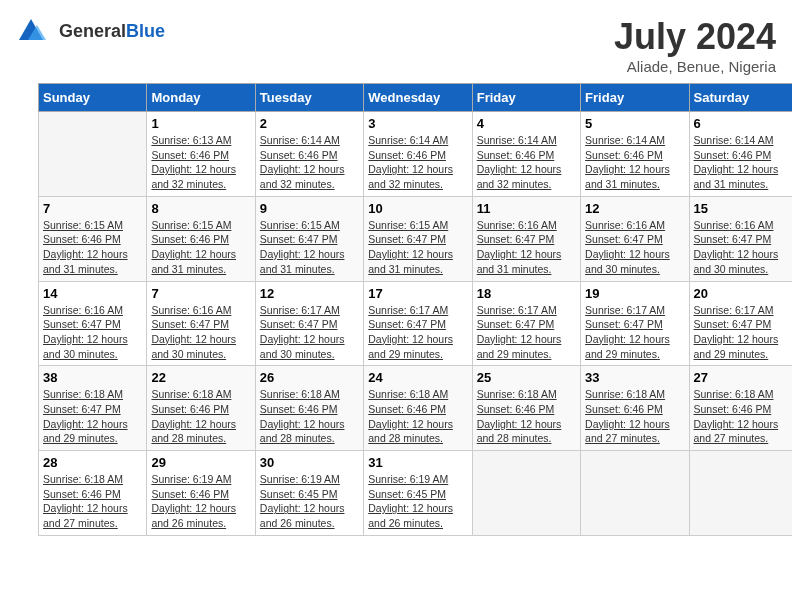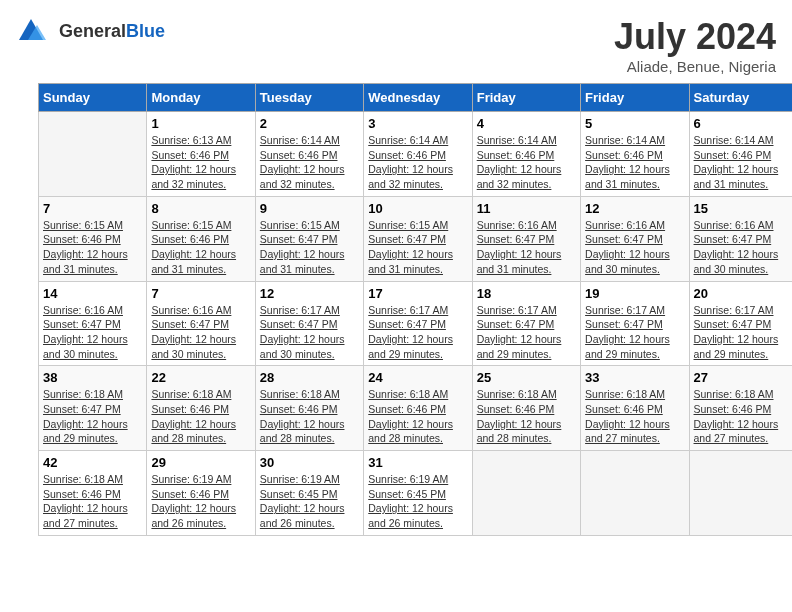--- a/index.html
+++ b/index.html
@@ -202,21 +202,21 @@
       <tr>
         <td>
           <span class="day-number">38</span>
           <div class="day-info">Sunrise: 6:18 AM<br>Sunset: 6:47 PM<br>Daylight: 12 hours and 29 minutes.</div>
         </td>
         <td>
           <span class="day-number">22</span>
           <div class="day-info">Sunrise: 6:18 AM<br>Sunset: 6:46 PM<br>Daylight: 12 hours and 28 minutes.</div>
         </td>
         <td>
-          <span class="day-number">28</span>
+          <span class="day-number">26</span>
           <div class="day-info">Sunrise: 6:18 AM<br>Sunset: 6:46 PM<br>Daylight: 12 hours and 28 minutes.</div>
         </td>
         <td>
           <span class="day-number">24</span>
           <div class="day-info">Sunrise: 6:18 AM<br>Sunset: 6:46 PM<br>Daylight: 12 hours and 28 minutes.</div>
         </td>
         <td>
           <span class="day-number">25</span>
           <div class="day-info">Sunrise: 6:18 AM<br>Sunset: 6:46 PM<br>Daylight: 12 hours and 28 minutes.</div>
         </td>
@@ -224,21 +224,21 @@
           <span class="day-number">33</span>
           <div class="day-info">Sunrise: 6:18 AM<br>Sunset: 6:46 PM<br>Daylight: 12 hours and 27 minutes.</div>
         </td>
         <td>
           <span class="day-number">27</span>
           <div class="day-info">Sunrise: 6:18 AM<br>Sunset: 6:46 PM<br>Daylight: 12 hours and 27 minutes.</div>
         </td>
       </tr>
       <tr>
         <td>
-          <span class="day-number">42</span>
+          <span class="day-number">28</span>
           <div class="day-info">Sunrise: 6:18 AM<br>Sunset: 6:46 PM<br>Daylight: 12 hours and 27 minutes.</div>
         </td>
         <td>
           <span class="day-number">29</span>
           <div class="day-info">Sunrise: 6:19 AM<br>Sunset: 6:46 PM<br>Daylight: 12 hours and 26 minutes.</div>
         </td>
         <td>
           <span class="day-number">30</span>
           <div class="day-info">Sunrise: 6:19 AM<br>Sunset: 6:45 PM<br>Daylight: 12 hours and 26 minutes.</div>
         </td>

